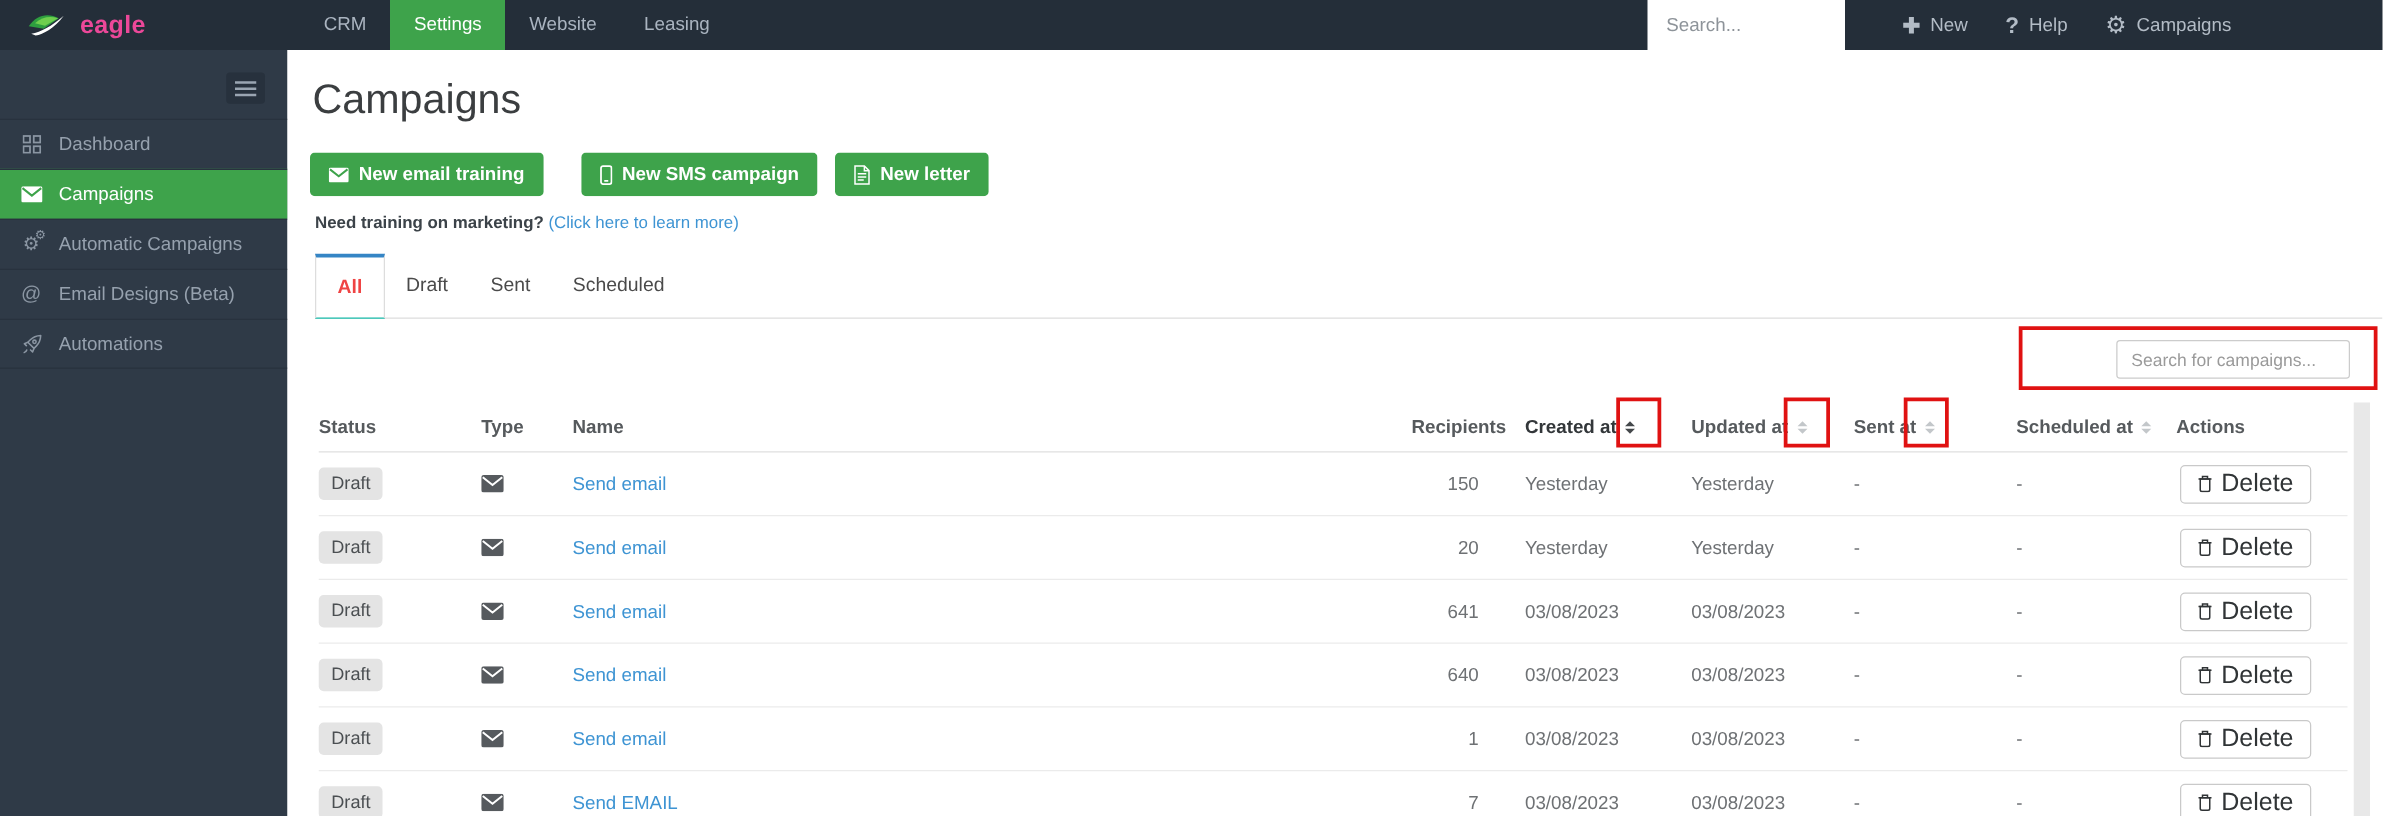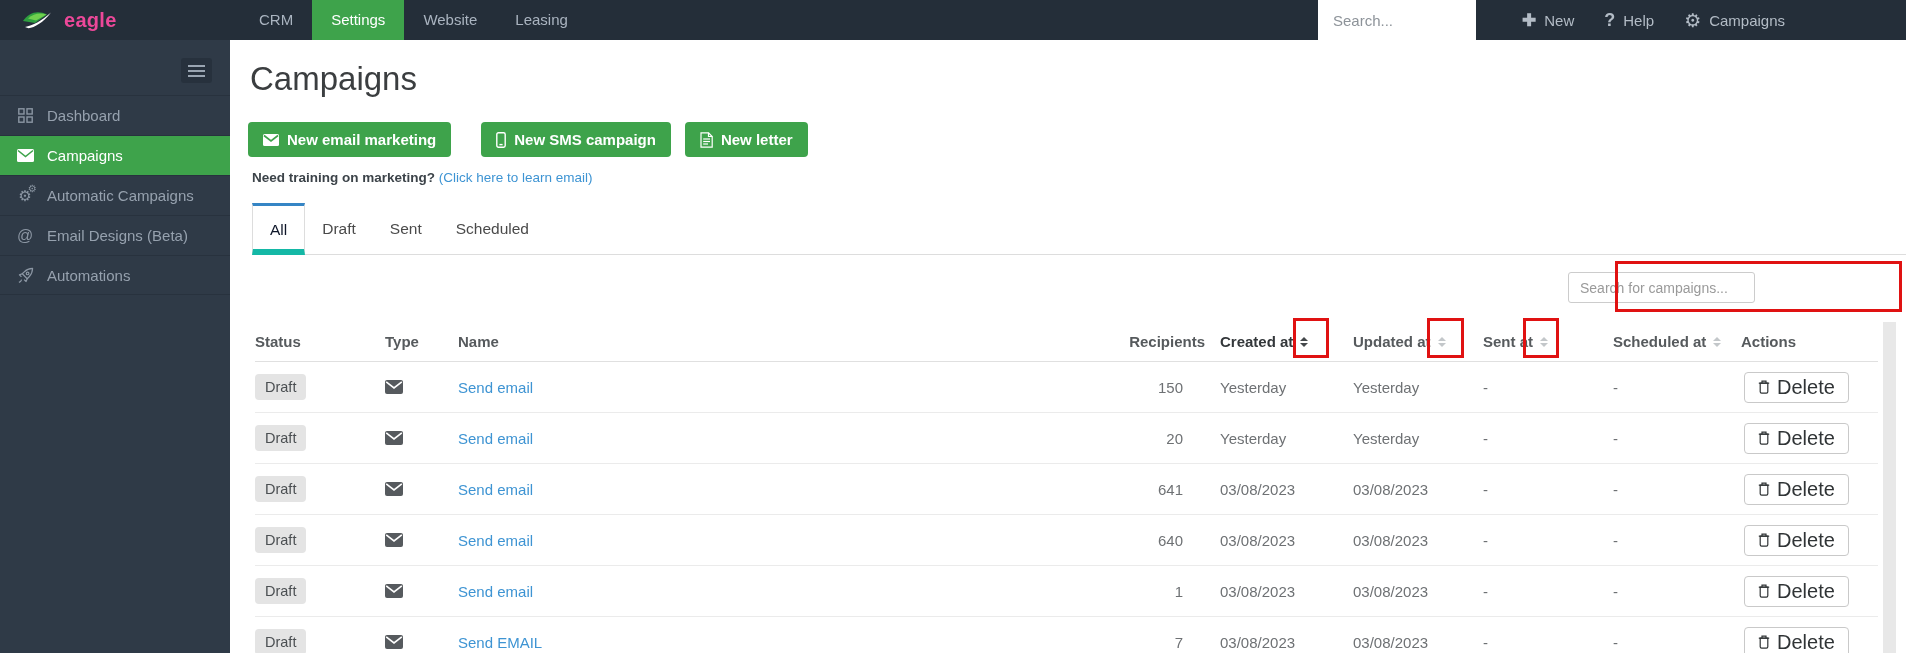--- a/index.html
+++ b/index.html
@@ -47,24 +47,24 @@
   .btn-row { position:absolute; left:18px; top:82px; display:flex; gap:6px; }
   .btn-row .btn2 { margin-left:24px; }
   .green-btn { height:35px; background:var(--accent_green,#3ea34b); color:#fff; border:1px solid #36994300;
     border-radius:4px; font-size:15px; font-weight:700; display:flex; align-items:center; gap:8px;
     padding:0 14px; cursor:pointer; font-family:inherit; }
   .training { position:absolute; left:22px; top:130px; font-size:13.5px; color:#3c4349; font-weight:700; }
   .training a { color:var(--link_blue,#3e94d3); font-weight:400; text-decoration:none; cursor:pointer; }
 
   .tabs { position:absolute; left:22px; top:163px; right:0; height:52px; border-bottom:1px solid #ddd; display:flex; }
   .tab { height:52px; line-height:52px; padding:0 17px; font-size:15.5px; color:#4a4a4a; cursor:pointer; }
-  .tab.active { background:#fff; border:1px solid #ddd; border-bottom:6px solid #14b8a6; border-top:3px solid var(--tab_active_blue,#3585c5);
-    font-weight:400; color:#0f172a; line-height:47px; }
-
-  .campaign-search { position:absolute; left:1338px; top:232px; width:187px; height:31px;
+  .tab.active { background:#fff; border:1px solid #ddd; border-bottom:1px solid #14b8a6; border-top:3px solid var(--tab_active_blue,#3585c5);
+    font-weight:700; color:#ef4444; line-height:47px; }
+
+  .campaign-search { position:absolute; left:1463px; top:232px; width:187px; height:31px;
     border:1px solid #ccc; border-radius:3px; padding:0 11px; font-size:14px; color:#555;
     outline:none; font-family:inherit; }
   .campaign-search::placeholder { color:#9a9a9a; }
 
   
   .grid { display:grid; grid-template-columns:130px 73px 655px 94px 146px 130px 130px 128px 137px; align-items:center; }
   .thead { position:absolute; left:25px; top:282px; width:1623px; height:40px; border-bottom:1px solid #e0e0e0; }
   .th { font-size:15px; font-weight:700; color:#565a5d; display:flex; align-items:center; }
   .th.num { justify-content:flex-end; padding-right:2px;align-items:center; }
   .th.active-sort { color:#33373a; }
@@ -191,21 +191,21 @@
   <h1 class="page-title">Campaigns</h1>
 
   <div class="btn-row">
     <button class="green-btn">
       <span style="display:flex;">
         <svg width="16" height="12" viewBox="0 0 16 12">
             <rect width="16" height="12" rx="1.5" fill="#fff"></rect>
           <path d="M1 1.5 L8 7 L15 1.5" stroke="#3ea34b" stroke-width="1.6" fill="none"></path>
           </svg>
       </span>
-      <span>New email marketing</span>
+      <span>New email training</span>
     </button>
     <button class="green-btn btn2">
       <span style="display:flex;">
         <svg width="10" height="16" viewBox="0 0 10 16" fill="none" stroke="#fff" stroke-width="1.4">
           <rect x="0.8" y="0.8" width="8.4" height="14.4" rx="1.6"></rect>
             <line x1="3.4" y1="12.6" x2="6.6" y2="12.6"></line>
           </svg>
       </span>
       <span>New SMS campaign</span>
     </button>
@@ -218,21 +218,21 @@
             <line x1="3.2" y1="9.5" x2="10" y2="9.5"></line>
             <line x1="3.2" y1="12" x2="8" y2="12"></line>
           </svg>
       </span>
       <span>New letter</span>
     </button>
   </div>
 
   <div class="training">
     <span>Need training on marketing?</span>
-    <a>(Click here to learn email)</a>
+    <a>(Click here to learn more)</a>
   </div>
 
   <div class="tabs">
     <div class="tab active">All</div>
     <div class="tab">Draft</div>
     <div class="tab">Sent</div>
     <div class="tab">Scheduled</div>
   </div>
 
   <input type="text" class="campaign-search" placeholder="Search for campaigns..." style="">

